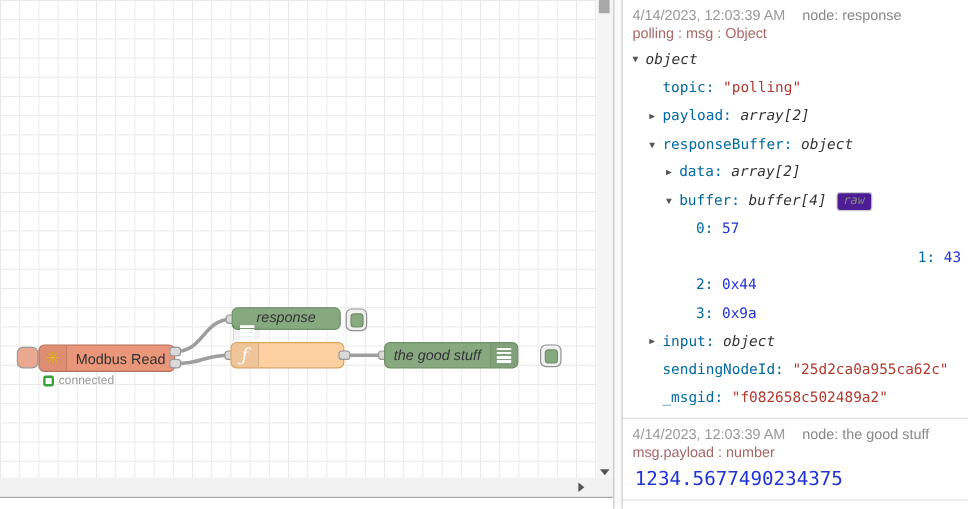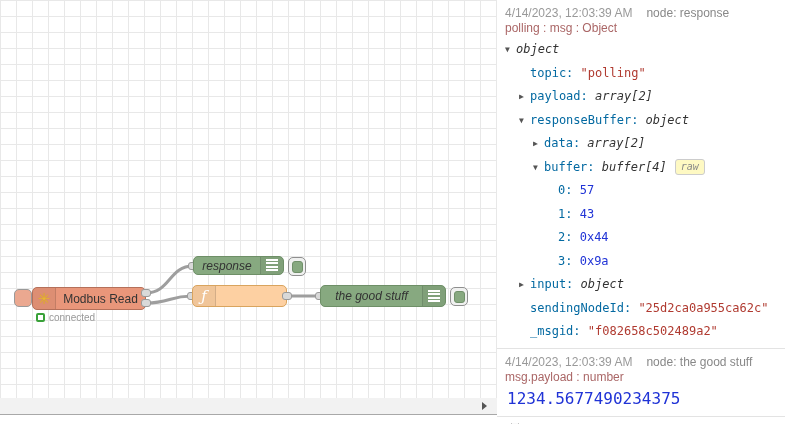--- a/index.html
+++ b/index.html
@@ -57,35 +57,35 @@
   #vscroll { position:absolute; left:497px; top:0; width:14px; height:398px; background:#f5f5f5; }
   #vscroll .thumb { position:absolute; left:2px; top:0; width:9px; height:11px; background:#a8a8a8; }
   #vscroll .arrow { position:absolute; left:3px; bottom:2px; width:0; height:0; border-left:4px solid transparent; border-right:4px solid transparent; border-top:5px solid #555; }
   #hscroll { position:absolute; left:0; top:398px; width:511px; height:17px; background:#f2f2f2; border-bottom:1px solid #a8a8a8; }
   #hscroll .arrow { position:absolute; right:24px; top:4px; width:0; height:0; border-top:4px solid transparent; border-bottom:4px solid transparent; border-left:5px solid #555; }
 
   
   #splitter { position:absolute; left:511px; top:0; width:8px; height:424px; background:#fafafa; border-left:1px solid #c5c5c5; border-right:1px solid #c5c5c5; }
 
   
-  #sidebar { position:absolute; left:497px; top:0; width:288px; height:423px; background:#fff; overflow:hidden; }
+  #sidebar { position:absolute; left:519px; top:0; width:288px; height:423px; background:#fff; overflow:hidden; }
   .debug-msg { border-bottom:1px solid #e3e3e3; padding:6px 6px 4px 6px; }
   .msg-meta { font-size:12px; color:#999; padding-left:2px; }
   .msg-meta .node-name { color:#888; margin-left:14px; }
   .msg-topic { font-size:12px; color:#a66; margin-top:1px; padding-left:2px; }
   .msg-tree { margin-top:3px; font-family:"DejaVu Sans Mono", monospace; font-size:12px; }
   .trow { line-height:23.5px; white-space:nowrap; }
   .arrow { display:inline-block; width:11px; font-size:8px; color:#555; vertical-align:1px; }
   .tkey { color:#0369a1; }
   .tval-string { color:#b03a30; }
   .tval-number { color:#2033d6; }
   .tval-type { color:#333; font-style:italic; }
   .rawbtn {
     display:inline-block; margin-left:8px; padding:0 5px; border:1px solid #ccc; border-radius:3px;
-    font-size:10px; font-style:italic; color:#888; line-height:14px; background:#fef9c3; vertical-align:1px;
+    font-size:10px; font-style:italic; color:#888; line-height:14px; background:#4c1d95; vertical-align:1px;
   }
   .msg-value { font-family:"DejaVu Sans Mono", monospace; font-size:16px; color:#2033d6; padding:5px 0 4px 4px; }
 </style>
 </head>
 <body>
 
 <div id="app">
 
   <div id="canvas">
 
@@ -103,40 +103,40 @@
       <div class="label">Modbus Read</div>
     </div>
     <div class="port" style="left:141px; top:289px;"></div>
     <div class="port" style="left:141px; top:299px;"></div>
     <div class="status" style="left:36px; top:312px;">
       <span class="status-dot"></span>
       <span>connected</span>
     </div>
 
     <div class="port" style="left:188px; top:262px;"></div>
-    <div class="node node-debug" style="left:193px; top:256px; width:91px; height:19px;">
+    <div class="node node-debug" style="left:193px; top:256px; width:91px; height:19px;flex-direction:column;">
       <div class="label italic">response</div>
       <div class="icon-region right">
         <span class="hamburger"></span>
       </div>
     </div>
     <div class="toggle-btn" style="left:288px; top:257px;">
         <span class="inner"></span>
       </div>
 
     <div class="port" style="left:187px; top:292px;"></div>
     <div class="node node-func" style="left:192px; top:285px; width:95px; height:22px;">
       <div class="icon-region left">
         <span class="func-icon">ƒ</span>
       </div>
     </div>
     <div class="port" style="left:282px; top:292px;"></div>
 
     <div class="port" style="left:315px; top:292px;"></div>
-    <div class="node node-debug" style="left:320px; top:285px; width:126px; height:22px;">
+    <div class="node node-debug" style="left:320px; top:285px; width:112px; height:22px;">
       <div class="label italic">the good stuff</div>
       <div class="icon-region right">
         <span class="hamburger"></span>
       </div>
     </div>
     <div class="toggle-btn" style="left:450px; top:287px;">
         <span class="inner"></span>
       </div>
 
   </div>
@@ -159,21 +159,21 @@
       </div>
       <div class="msg-topic">polling : msg : Object</div>
       <div class="msg-tree">
           <div class="trow" style="padding-left: 2px;"><span class="arrow">▼</span><span class="tval-type">object</span></div>
           <div class="trow" style="padding-left: 16px;"><span class="arrow"></span><span class="tkey">topic: </span><span class="tval-string">"polling"</span></div>
           <div class="trow" style="padding-left: 16px;"><span class="arrow">▶</span><span class="tkey">payload: </span><span class="tval-type">array[2]</span></div>
           <div class="trow" style="padding-left: 16px;"><span class="arrow">▼</span><span class="tkey">responseBuffer: </span><span class="tval-type">object</span></div>
           <div class="trow" style="padding-left: 30px;"><span class="arrow">▶</span><span class="tkey">data: </span><span class="tval-type">array[2]</span></div>
           <div class="trow" style="padding-left: 30px;"><span class="arrow">▼</span><span class="tkey">buffer: </span><span class="tval-type">buffer[4]</span><span class="rawbtn">raw</span></div>
           <div class="trow" style="padding-left: 44px;"><span class="arrow"></span><span class="tkey">0: </span><span class="tval-number">57</span></div>
-          <div class="trow" style="padding-left: 44px;"><span class="arrow"></span><span class="tkey">1: </span><span class="tval-number">43</span></div>
+          <div class="trow" style="padding-left: 44px; text-align: right;"><span class="arrow"></span><span class="tkey">1: </span><span class="tval-number">43</span></div>
           <div class="trow" style="padding-left: 44px;"><span class="arrow"></span><span class="tkey">2: </span><span class="tval-number">0x44</span></div>
           <div class="trow" style="padding-left: 44px;"><span class="arrow"></span><span class="tkey">3: </span><span class="tval-number">0x9a</span></div>
           <div class="trow" style="padding-left: 16px;"><span class="arrow">▶</span><span class="tkey">input: </span><span class="tval-type">object</span></div>
           <div class="trow" style="padding-left: 16px;"><span class="arrow"></span><span class="tkey">sendingNodeId: </span><span class="tval-string">"25d2ca0a955ca62c"</span></div>
           <div class="trow" style="padding-left: 16px;"><span class="arrow"></span><span class="tkey">_msgid: </span><span class="tval-string">"f082658c502489a2"</span></div>
         </div>
     </div>
 
     <div class="debug-msg">
       <div class="msg-meta">

